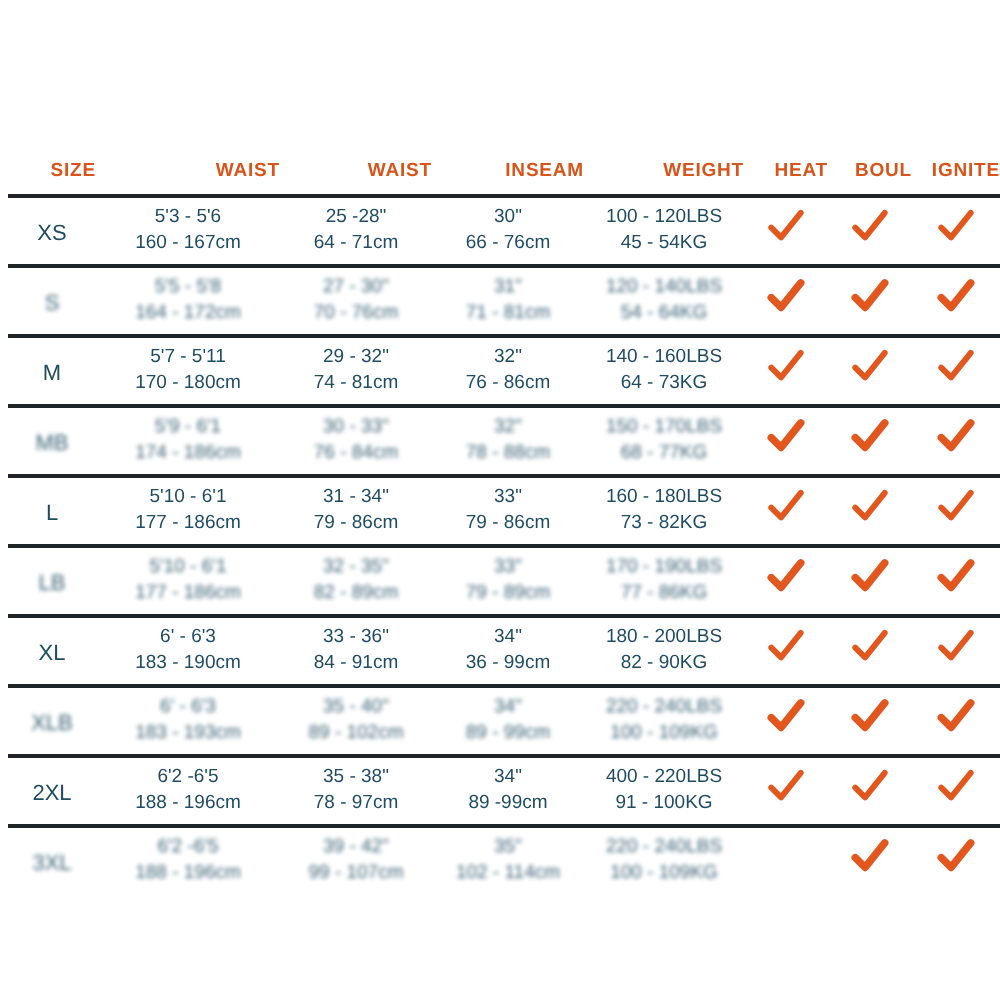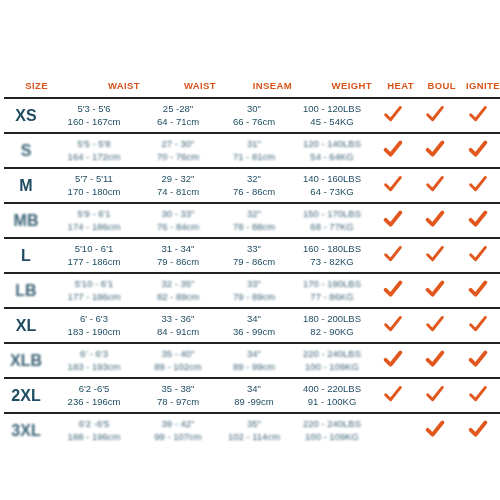--- a/index.html
+++ b/index.html
@@ -67,22 +67,22 @@
 
   tbody tr.row-crisp {
     height: 34px;
   }
   tbody tr.row-ghost {
     height: 34px;
   }
 
   .size-label {
     color: #1F4C62;
-    font-size: 16px;
-    font-weight: bold;
+    font-size: 11px;
+    font-weight: normal;
   }
   .meas {
     color: #1F4C62;
     font-size: 9.5px;
     font-weight: normal;
     line-height: 12.5px;
   }
   .meas .ln { display: block; }
 
   
@@ -258,21 +258,21 @@
               </svg></span></td>
           <td><span class="check"><svg viewBox="0 0 24 22" xmlns="http://www.w3.org/2000/svg">
                 <path d="M3 12 L9 18 L21 3" fill="none" stroke="#E2571E" stroke-width="3.6" stroke-linecap="round" stroke-linejoin="round"></path>
               </svg></span></td>
           <td><span class="check"><svg viewBox="0 0 24 22" xmlns="http://www.w3.org/2000/svg">
                 <path d="M3 12 L9 18 L21 3" fill="none" stroke="#E2571E" stroke-width="3.6" stroke-linecap="round" stroke-linejoin="round"></path>
               </svg></span></td>
         </tr>
         <tr class="row-crisp">
           <td><span class="size-label">2XL</span></td>
-          <td><span class="meas"><span class="ln">6'2 -6'5</span><span class="ln">236 - 196cm</span></span></td>
+          <td><span class="meas"><span class="ln">6'2 -6'5</span><span class="ln">188 - 196cm</span></span></td>
           <td><span class="meas"><span class="ln">35 - 38"</span><span class="ln">78 - 97cm</span></span></td>
           <td><span class="meas"><span class="ln">34"</span><span class="ln">89 -99cm</span></span></td>
           <td><span class="meas"><span class="ln">400 - 220LBS</span><span class="ln">91 - 100KG</span></span></td>
           <td><span class="check"><svg viewBox="0 0 24 22" xmlns="http://www.w3.org/2000/svg">
                 <path d="M3 12 L9 18 L21 3" fill="none" stroke="#E2571E" stroke-width="3.6" stroke-linecap="round" stroke-linejoin="round"></path>
               </svg></span></td>
           <td><span class="check"><svg viewBox="0 0 24 22" xmlns="http://www.w3.org/2000/svg">
                 <path d="M3 12 L9 18 L21 3" fill="none" stroke="#E2571E" stroke-width="3.6" stroke-linecap="round" stroke-linejoin="round"></path>
               </svg></span></td>
           <td><span class="check"><svg viewBox="0 0 24 22" xmlns="http://www.w3.org/2000/svg">

